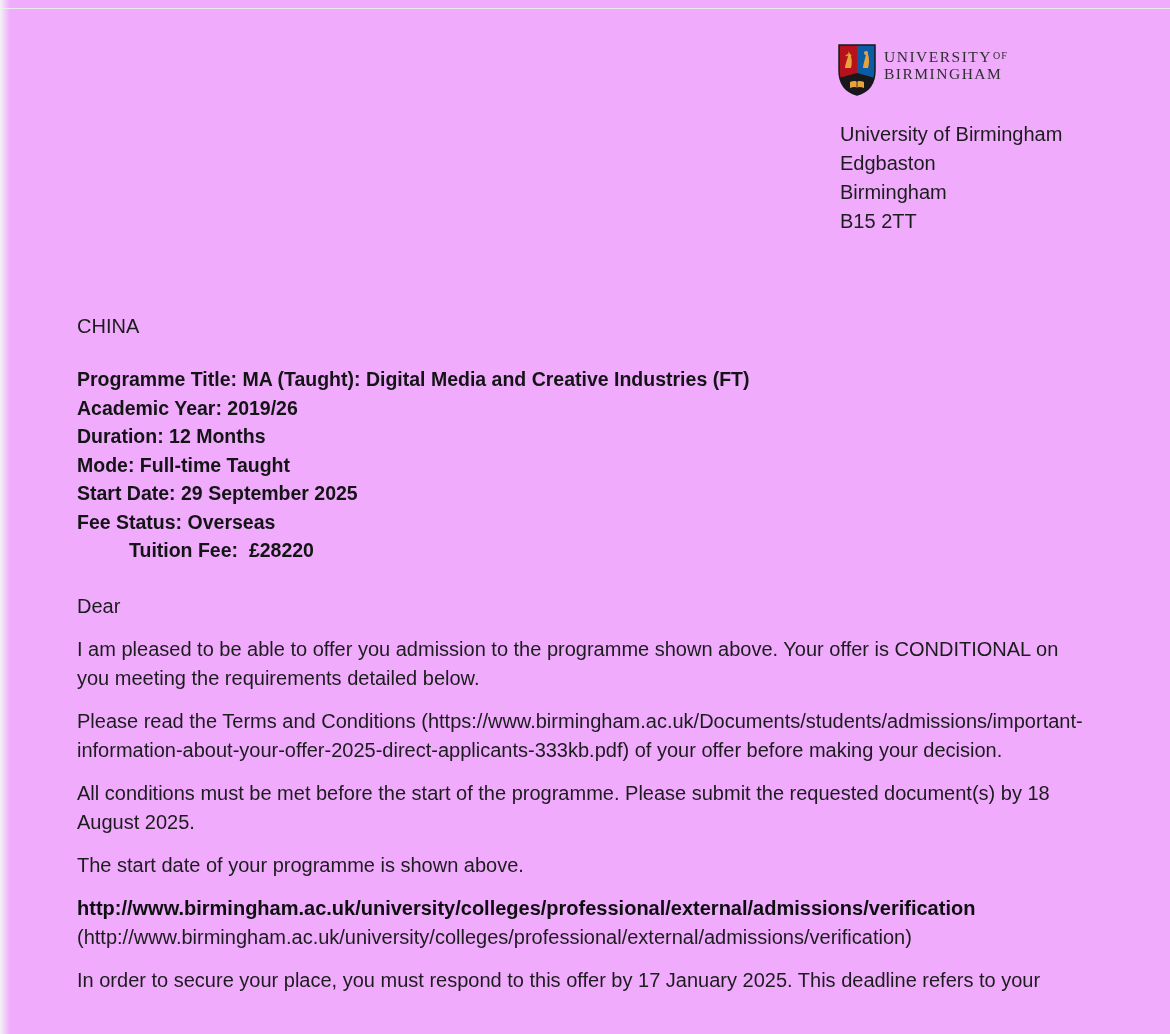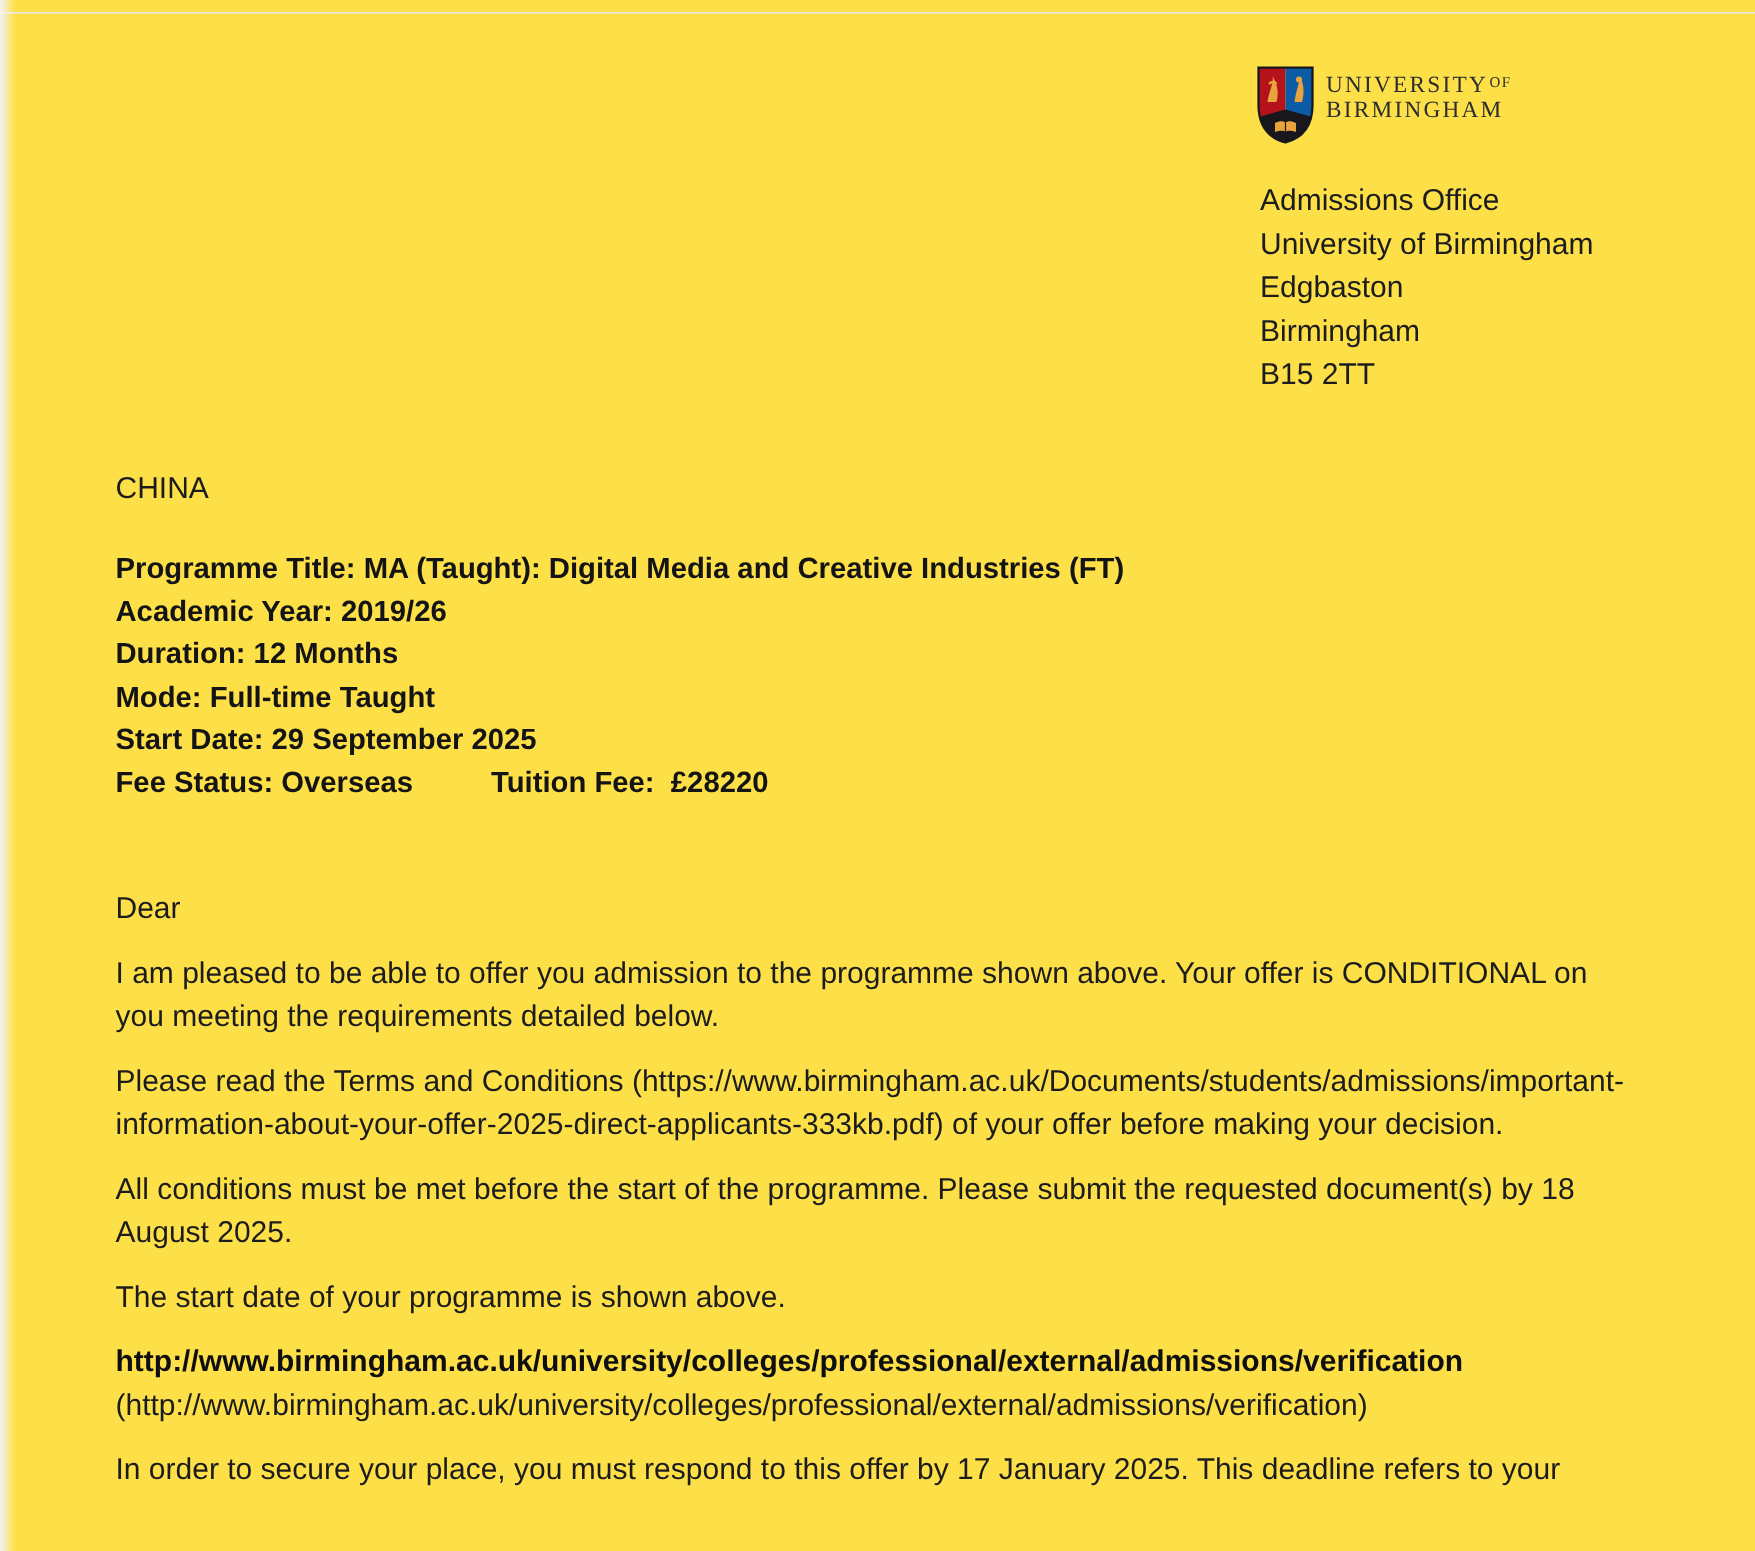--- a/index.html
+++ b/index.html
@@ -1,21 +1,21 @@
 <!DOCTYPE html>
 <html><head>
 <meta charset="utf-8">
 <style>
   * { margin: 0; padding: 0; box-sizing: border-box; }
   html, body { background: #ffffff; }
   .page {
     position: relative;
     width: 1170px;
     height: 1034px;
-    background: #fde047;
+    background: #f0abfc;
     overflow: hidden;
     font-family: "Liberation Sans", sans-serif;
     color: #1c1c1e;
   }
   
   .photo-top-line {
     position: absolute; top: 8px; left: 0; width: 100%; height: 1px;
     background: #e9e9ec;
   }
   .photo-left-strip {
@@ -45,21 +45,21 @@
   .country {
     position: absolute; left: 77px; top: 312px;
     font-size: 20px; line-height: 29px;
   }
   
   .programme-block {
     position: absolute; left: 77px; top: 365px;
     font-size: 19.5px; line-height: 28.5px; font-weight: bold;
     color: #141416;
   }
-  .fee-line { display: flex; }
+  .fee-line { display: flex; flex-direction: column; }
   .tuition-fee { margin-left: 52px; white-space: pre; }
   
   .letter-body {
     position: absolute; left: 77px; top: 578px; width: 1016px;
     font-size: 20px; line-height: 29px;
   }
   .letter-body p { margin-top: 14px; }
   .salutation { margin-top: 0; }
   .link-bold { font-weight: bold; color: #0f0f11; }
 </style>
@@ -94,21 +94,20 @@
       </g>
       <path d="M1 1 H37 V26 C37 40 30 48 19 51 C8 48 1 40 1 26 Z" fill="none" stroke="#17171c" stroke-width="1.5"></path>
     </svg>
     <div class="wordmark">
       <div class="wm-line"><span>UNIVERSITY</span><span class="wm-of">OF</span></div>
       <div class="wm-line">BIRMINGHAM</div>
     </div>
   </div>
 
   <div class="address-block">
-    <div>Admissions Office</div>
     <div>University of Birmingham</div>
     <div>Edgbaston</div>
     <div>Birmingham</div>
     <div>B15 2TT</div>
   </div>
 
   <div class="country">CHINA</div>
 
   <div class="programme-block">
     <div>Programme Title: MA (Taught): Digital Media and Creative Industries (FT)</div>

